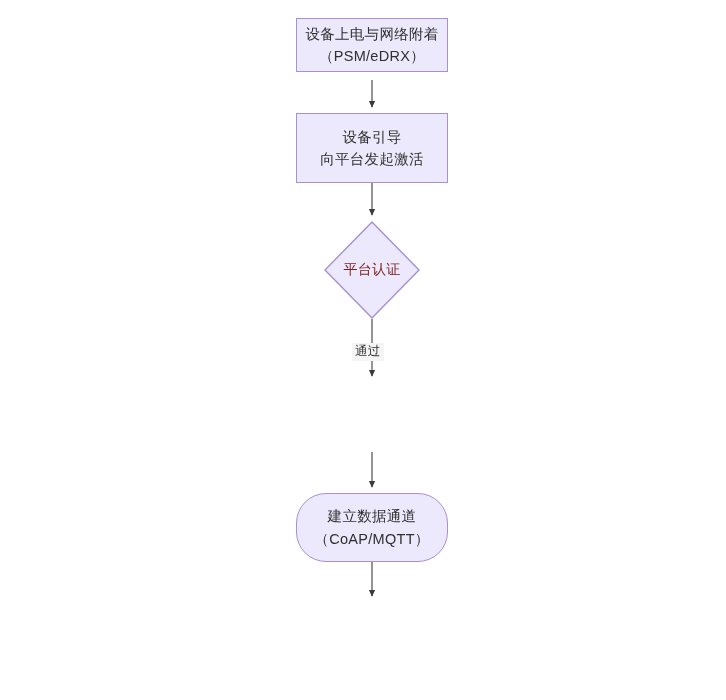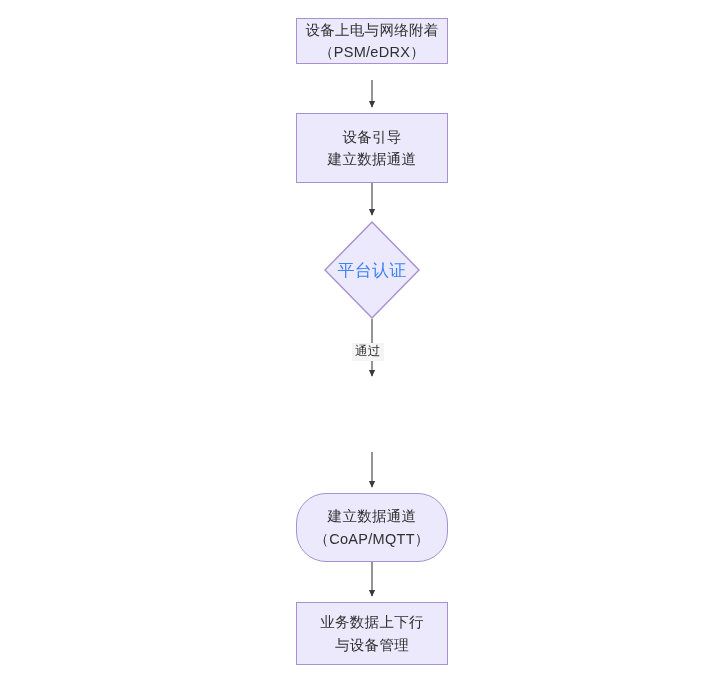--- a/index.html
+++ b/index.html
@@ -33,21 +33,21 @@
     align-items: center;
     justify-content: center;
     text-align: center;
     letter-spacing: 0.3px;
     white-space: pre-line;
   }
   .node.process {
     left: 296px;
     width: 152px;
   }
-  .node-n1 { top: 18px;  height: 46px; }
+  .node-n1 { top: 18px;  height: 54px; }
   .node-n2 { top: 113px; height: 70px; }
   .node-n4 { top: 382px; height: 70px; }
   .node-n5 { top: 493px; height: 69px; border-radius: 30px; }
   .node-n6 { top: 602px; height: 63px; }
 
   .decision-wrap {
     position: absolute;
     left: 324px;
     top: 221px;
     width: 96px;
@@ -60,22 +60,22 @@
     height: 100%;
   }
   .decision-label {
     position: absolute;
     left: 0; top: 0;
     width: 96px;
     height: 98px;
     display: flex;
     align-items: center;
     justify-content: center;
-    font-size: 17px;
-    color: #3b82f6;
+    font-size: 14px;
+    color: #7f1d1d;
     letter-spacing: 0.3px;
     pointer-events: none;
   }
 
   .edge-label {
     position: absolute;
     font-size: 12.5px;
     color: #2f2f2f;
     background: #f4f4f4;
     padding: 1px 3px;
@@ -110,31 +110,29 @@
     <line x1="372" y1="183" x2="372" y2="215" stroke="#4d4d4d" stroke-width="1.2" marker-end="url(#arrowhead)"></line>
     <line x1="372" y1="319" x2="372" y2="376" stroke="#4d4d4d" stroke-width="1.2" marker-end="url(#arrowhead)"></line>
     <line x1="372" y1="452" x2="372" y2="487" stroke="#4d4d4d" stroke-width="1.2" marker-end="url(#arrowhead)"></line>
     <line x1="372" y1="562" x2="372" y2="596" stroke="#4d4d4d" stroke-width="1.2" marker-end="url(#arrowhead)"></line>
   </svg>
 
   <div class="node process node-n1">设备上电与网络附着
 （PSM/eDRX）</div>
 
   <div class="node process node-n2">设备引导
-建立数据通道</div>
+向平台发起激活</div>
 
   <div class="decision-wrap">
     <svg class="decision-shape" viewBox="0 0 96 98" xmlns="http://www.w3.org/2000/svg" preserveAspectRatio="none">
       <polygon points="48,1 95,49 48,97 1,49" fill="#ebe9fb" stroke="#a98fd4" stroke-width="1.4"></polygon>
     </svg>
     <div class="decision-label">平台认证</div>
   </div>
 
   <div class="edge-label edge-label-pass">通过</div>
 
 
   <div class="node process node-n5">建立数据通道
 （CoAP/MQTT）</div>
 
-  <div class="node process node-n6">业务数据上下行
-与设备管理</div>
 
 </div>
 
 </body></html>

